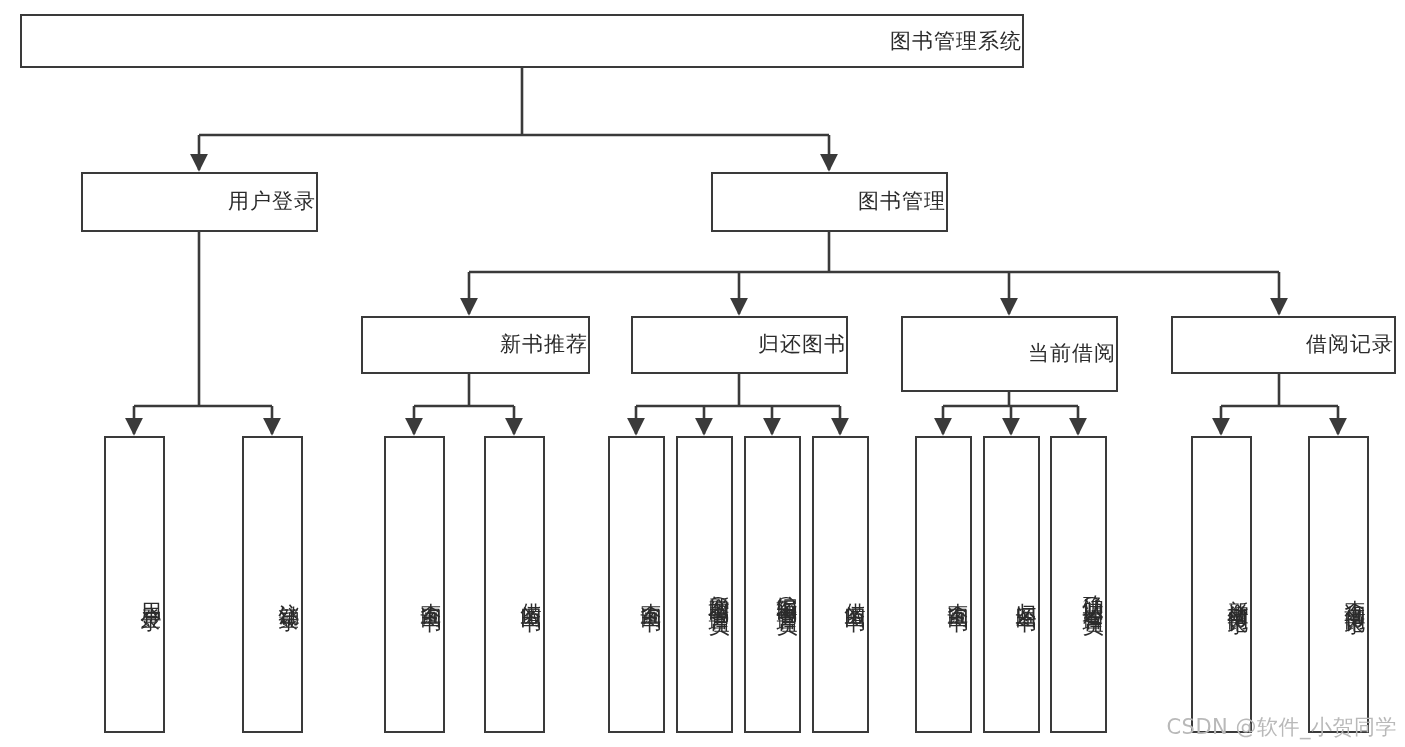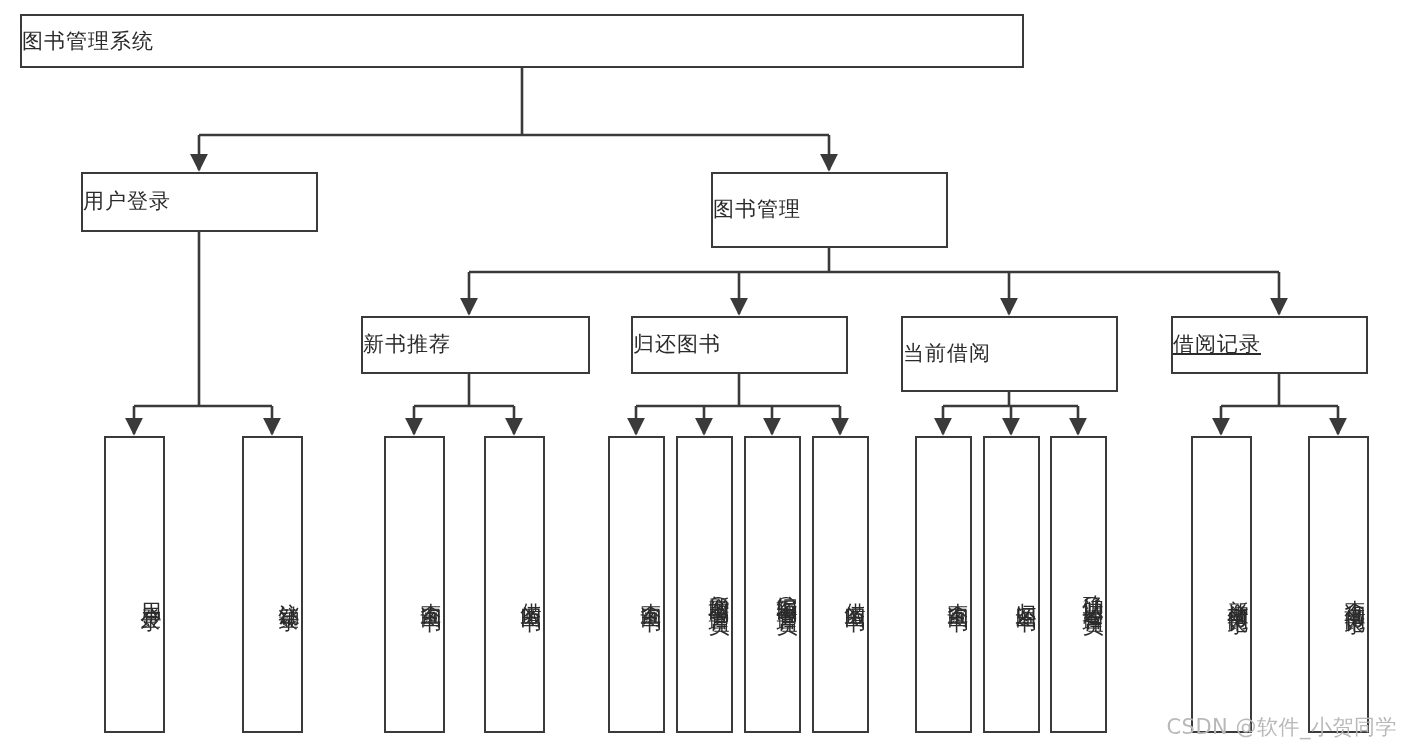--- a/index.html
+++ b/index.html
@@ -26,21 +26,21 @@
     height: 747px;
     pointer-events: none;
   }
   .node {
     position: absolute;
     box-sizing: border-box;
     background: #ffffff;
     border: 2px solid #3a3a3a;
     display: flex;
     align-items: center;
-    justify-content: flex-start;
+    justify-content: flex-end;
     color: #2b2b2b;
   }
   .node-h {
     font-size: 21px;
     letter-spacing: 1px;
     line-height: 1.2;
     white-space: nowrap;
   }
   .node-root {
     font-size: 21px;
@@ -132,37 +132,37 @@
   </svg>
 
   <div class="node node-root" style="left:20px; top:14px; width:1004px; height:54px;">
     <span>图书管理系统</span>
   </div>
 
   <div class="node node-h" style="left:81px; top:172px; width:237px; height:60px;">
     <span>用户登录</span>
   </div>
 
-  <div class="node node-h" style="left:711px; top:172px; width:237px; height:76px;">
+  <div class="node node-h" style="left:711px; top:172px; width:237px; height:60px;">
     <span>图书管理</span>
   </div>
 
   <div class="node node-h" style="left:361px; top:316px; width:229px; height:58px;">
     <span>新书推荐</span>
   </div>
 
   <div class="node node-h" style="left:631px; top:316px; width:217px; height:58px;">
     <span>归还图书</span>
   </div>
 
   <div class="node node-h" style="left:901px; top:316px; width:217px; height:76px;">
     <span>当前借阅</span>
   </div>
 
-  <div class="node node-h" style="left:1171px; top:316px; width:197px; height:58px;text-decoration:underline;">
+  <div class="node node-h" style="left:1171px; top:316px; width:225px; height:58px;">
     <span>借阅记录</span>
   </div>
 
   <div class="node node-v" style="left:104px; top:436px; width:61px; height:297px;">
     <span class="vtext">用户登录</span>
   </div>
   <div class="node node-v" style="left:242px; top:436px; width:61px; height:297px;">
     <span class="vtext">注销登录</span>
   </div>
 

